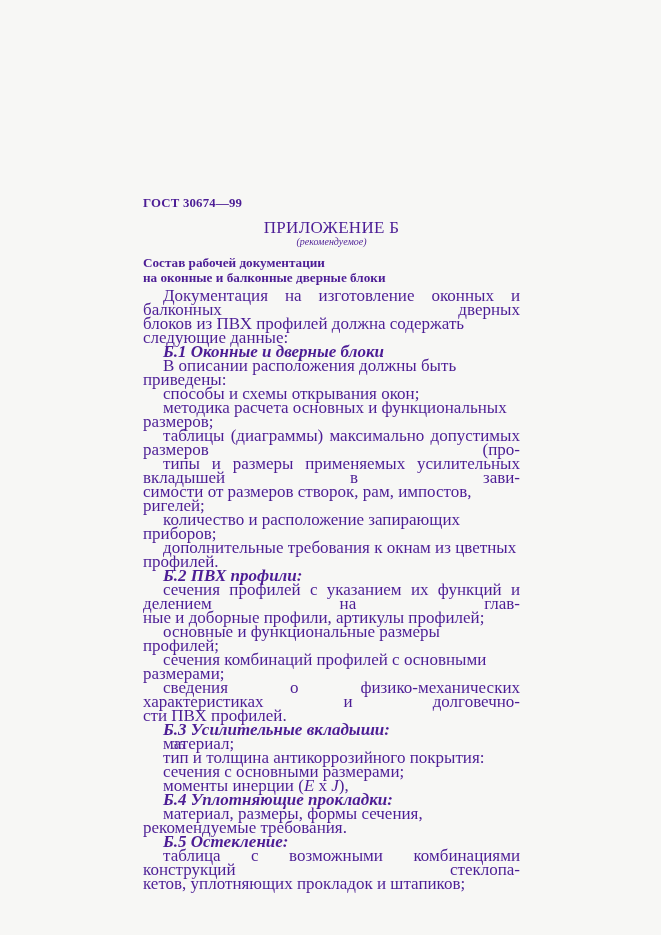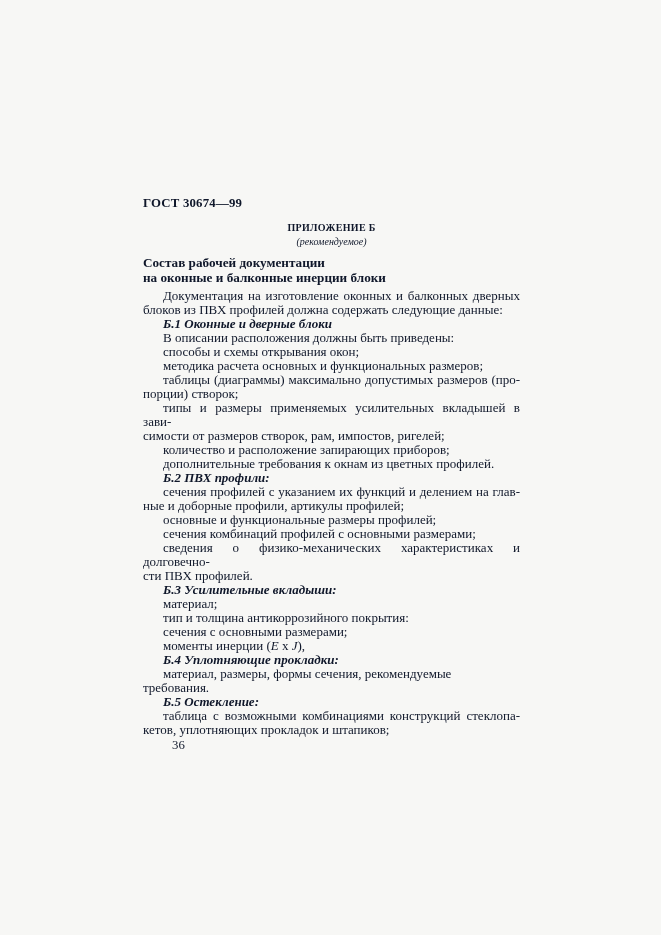--- a/index.html
+++ b/index.html
@@ -5,62 +5,62 @@
   html, body {
     margin: 0;
     padding: 0;
     background: #e9e9e7;
   }
   .page {
     position: relative;
     width: 661px;
     height: 935px;
     background: #f7f7f5;
-    color: #0f172a;
+    color: #4c1d95;
     font-family: "Liberation Serif", "DejaVu Serif", serif;
     overflow: hidden;
   }
   .doc-number {
     position: absolute;
     left: 143px;
     top: 196px;
     font-size: 12.8px;
     font-weight: bold;
     letter-spacing: 0.2px;
     white-space: nowrap;
   }
   .content {
     position: absolute;
     left: 143px;
     top: 221px;
     width: 377px;
   }
   .appendix-label {
     text-align: center;
-    font-weight: bold;
-    font-size: 10px;
+    font-weight: normal;
+    font-size: 17px;
     line-height: 14px;
     letter-spacing: 0.3px;
   }
   .appendix-status {
     text-align: center;
     font-style: italic;
     font-size: 10px;
     line-height: 13px;
   }
   .doc-title {
     margin-top: 7px;
     text-align: left;
     font-weight: bold;
     font-size: 13.2px;
     line-height: 15px;
   }
   .doc-body {
     margin-top: 4px;
-    font-size: 13px;
+    font-size: 17px;
     line-height: 14px;
   }
   .block { margin: 0; }
   .block.heading {
     font-weight: bold;
     font-style: italic;
   }
   .line { min-height: 14px; }
   .line.first { text-indent: 20px; }
   .line.full {
@@ -81,42 +81,41 @@
 
 <div class="page">
 
   <div class="doc-number">ГОСТ 30674—99</div>
 
   <div class="content">
     <div class="appendix-label">ПРИЛОЖЕНИЕ Б</div>
     <div class="appendix-status">(рекомендуемое)</div>
     <div class="doc-title">
       <div>Состав рабочей документации</div>
-      <div>на оконные и балконные инерции блоки</div>
+      <div>на оконные и балконные дверные блоки</div>
     </div>
     <div class="doc-body">
         <div class="block body">
           <div class="line first full">Документация на изготовление оконных и балконных дверных</div>
           <div class="line last">блоков из ПВХ профилей должна содержать следующие данные:</div>
         </div>
         <div class="block heading">
           <div class="line first last">Б.1 Оконные и дверные блоки</div>
         </div>
         <div class="block body">
           <div class="line first last">В описании расположения должны быть приведены:</div>
         </div>
         <div class="block body">
           <div class="line first last">способы и схемы открывания окон;</div>
         </div>
         <div class="block body">
           <div class="line first last">методика расчета основных и функциональных размеров;</div>
         </div>
         <div class="block body">
           <div class="line first full">таблицы (диаграммы) максимально допустимых размеров (про-</div>
-          <div class="line last">порции) створок;</div>
         </div>
         <div class="block body">
           <div class="line first full">типы и размеры применяемых усилительных вкладышей в зави-</div>
           <div class="line last">симости от размеров створок, рам, импостов, ригелей;</div>
         </div>
         <div class="block body">
           <div class="line first last">количество и расположение запирающих приборов;</div>
         </div>
         <div class="block body">
           <div class="line first last">дополнительные требования к окнам из цветных профилей.</div>

